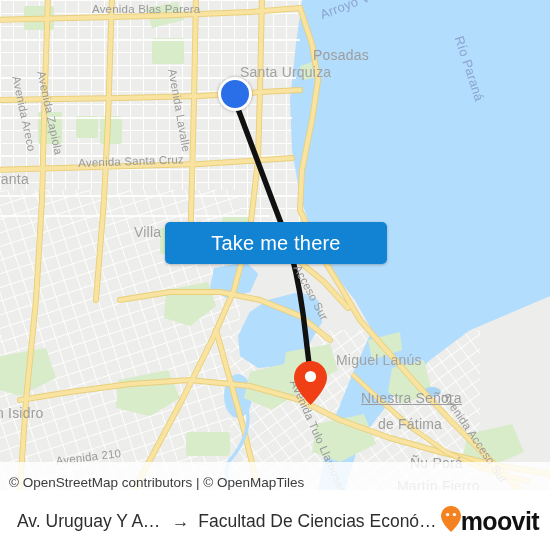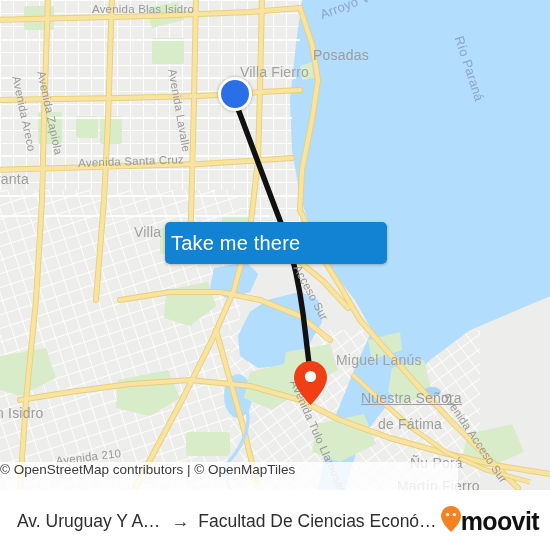--- a/index.html
+++ b/index.html
@@ -40,29 +40,29 @@
   }
   .dest{position:absolute;left:294px;top:361px;width:33px;height:44px;}
 
   
   .cta{
     position:absolute;left:165px;top:222px;width:222px;height:42px;
     background:#1283d3;border-radius:5px;border:none;
     color:#ffffff;font-size:20px;font-family:"Liberation Sans", sans-serif;
     letter-spacing:.2px;cursor:pointer;
     box-shadow:0 1px 3px rgba(0,0,0,.25);
-    display:flex;align-items:center;justify-content:flex-start;
+    display:flex;align-items:center;justify-content:center;
   }
 
   
   .attrib{
-    position:absolute;left:0;top:462px;width:458px;height:28px;
+    position:absolute;left:0;top:462px;width:550px;height:28px;
     background:rgba(255,255,255,.82);
-    display:flex;align-items:flex-start;
-    font-size:13.5px;color:#3c3c3c;box-sizing:border-box;
+    display:flex;align-items:flex-end;
+    font-size:13.5px;color:#3c3c3c;padding-left:9px;box-sizing:border-box;
   }
 
   
   .bottom{
     position:absolute;left:0;top:490px;width:550px;height:60px;
     background:#ffffff;display:flex;align-items:center;
     border-top:1px solid #ffffff;
   }
   .route-txt{
     display:flex;align-items:center;gap:9px;
@@ -206,25 +206,25 @@
       <g fill="none" stroke="#f9e3a0" stroke-width="3.4">
         <path d="M352,374 L380,400 L412,428 L446,452 L486,470 L530,482"></path>
       </g>
 
       <path d="M246,406 C252,424 244,444 230,460 C224,470 226,480 230,490" stroke="#b3ddfd" stroke-width="3.5" fill="none"></path>
 
       <path d="M232,93 C250,140 268,190 286,236 C296,266 302,300 306,338 C308,356 310,370 311,380" stroke="#111111" stroke-width="5.4" fill="none" stroke-linecap="round"></path>
     </svg>
 
     <div id="labels">
-        <div class="lbl road" style="left: 92px; top: 3px;">Avenida Blas Isidro</div>
+        <div class="lbl road" style="left: 92px; top: 3px;">Avenida Blas Parera</div>
         <div class="lbl water" style="left: 318px; top: 8px; transform: rotate(-21deg); transform-origin: left top;">Arroyo Vicario</div>
         <div class="lbl place" style="left: 313px; top: 47px;">Posadas</div>
         <div class="lbl water" style="left: 466px; top: 34px; transform: rotate(72deg); transform-origin: left top;">Río Paraná</div>
-        <div class="lbl place big" style="left: 240px; top: 64px;">Villa Fierro</div>
+        <div class="lbl place big" style="left: 240px; top: 64px;">Santa Urquiza</div>
         <div class="lbl road" style="left: 22px; top: 75px; transform: rotate(78deg); transform-origin: left top;">Avenida Areco</div>
         <div class="lbl road" style="left: 47px; top: 70px; transform: rotate(78deg); transform-origin: left top;">Avenida Zapiola</div>
         <div class="lbl road" style="left: 178px; top: 68px; transform: rotate(80deg); transform-origin: left top;">Avenida Lavalle</div>
         <div class="lbl road" style="left: 78px; top: 157px; transform: rotate(-2deg); transform-origin: left top;">Avenida Santa Cruz</div>
         <div class="lbl place" style="left: -4px; top: 171px;">ranta</div>
         <div class="lbl place big" style="left: 134px; top: 224px; text-align: center;">Villa</div>
         <div class="lbl road" style="left: 302px; top: 263px; transform: rotate(62deg); transform-origin: left top;">Acceso Sur</div>
         <div class="lbl place big" style="left: 336px; top: 352px;">Miguel Lanús</div>
         <div class="lbl road" style="left: 299px; top: 378px; transform: rotate(66deg); transform-origin: left top;">Avenida Tulo Llamosas</div>
         <div class="lbl place" style="left: 361px; top: 390px; text-decoration: underline;">Nuestra Señora</div>

